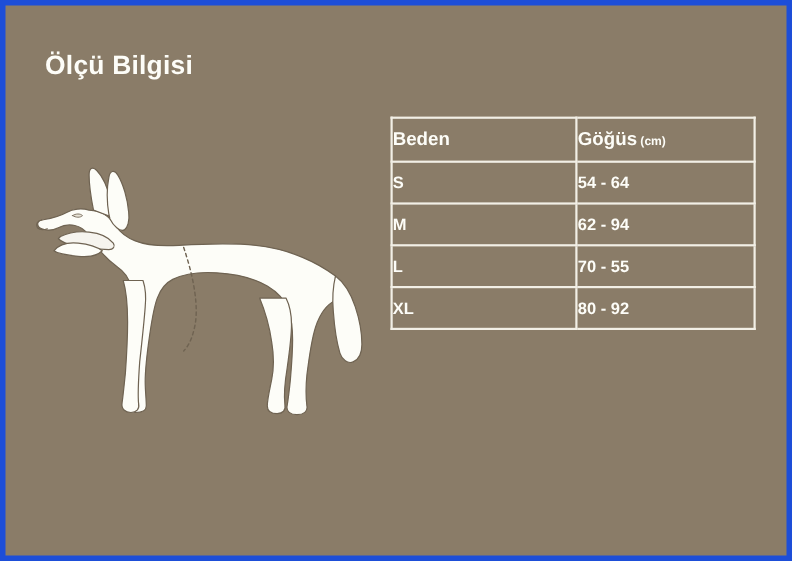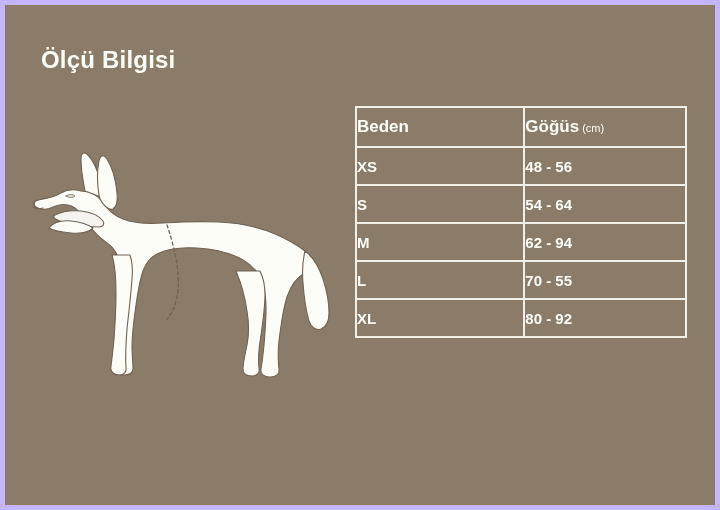--- a/index.html
+++ b/index.html
@@ -12,21 +12,21 @@
 
   body {
     font-family: "Liberation Sans", sans-serif;
     background: #ffffff;
   }
 
   .page {
     position: relative;
     width: 720px;
     height: 510px;
-    background: #c4b5fd;
+    background: #1d4ed8;
     padding: 5px;
   }
 
   .canvas {
     position: relative;
     width: 710px;
     height: 500px;
     background: #8a7c68;
     overflow: hidden;
   }
@@ -75,21 +75,21 @@
     font-size: 17px;
     height: 40px;
   }
   .size-table td {
     font-size: 15px;
   }
   .col-size { width: 51%; }
   .col-chest { width: 49%; }
   .unit {
     font-size: 11px;
-    font-weight: normal;
+    font-weight: bold;
     margin-left: 3px;
   }
 </style>
 </head>
 <body>
 
 <div class="page">
   <div class="canvas">
 
     <div class="title">Ölçü Bilgisi</div>
@@ -219,24 +219,20 @@
           <th>
             <span>Beden</span>
           </th>
           <th>
             <span>Göğüs</span><span class="unit">(cm)</span>
           </th>
         </tr>
       </thead>
       <tbody>
         <tr>
-          <td>XS</td>
-          <td>48 - 56</td>
-        </tr>
-        <tr>
           <td>S</td>
           <td>54 - 64</td>
         </tr>
         <tr>
           <td>M</td>
           <td>62 - 94</td>
         </tr>
         <tr>
           <td>L</td>
           <td>70 - 55</td>

